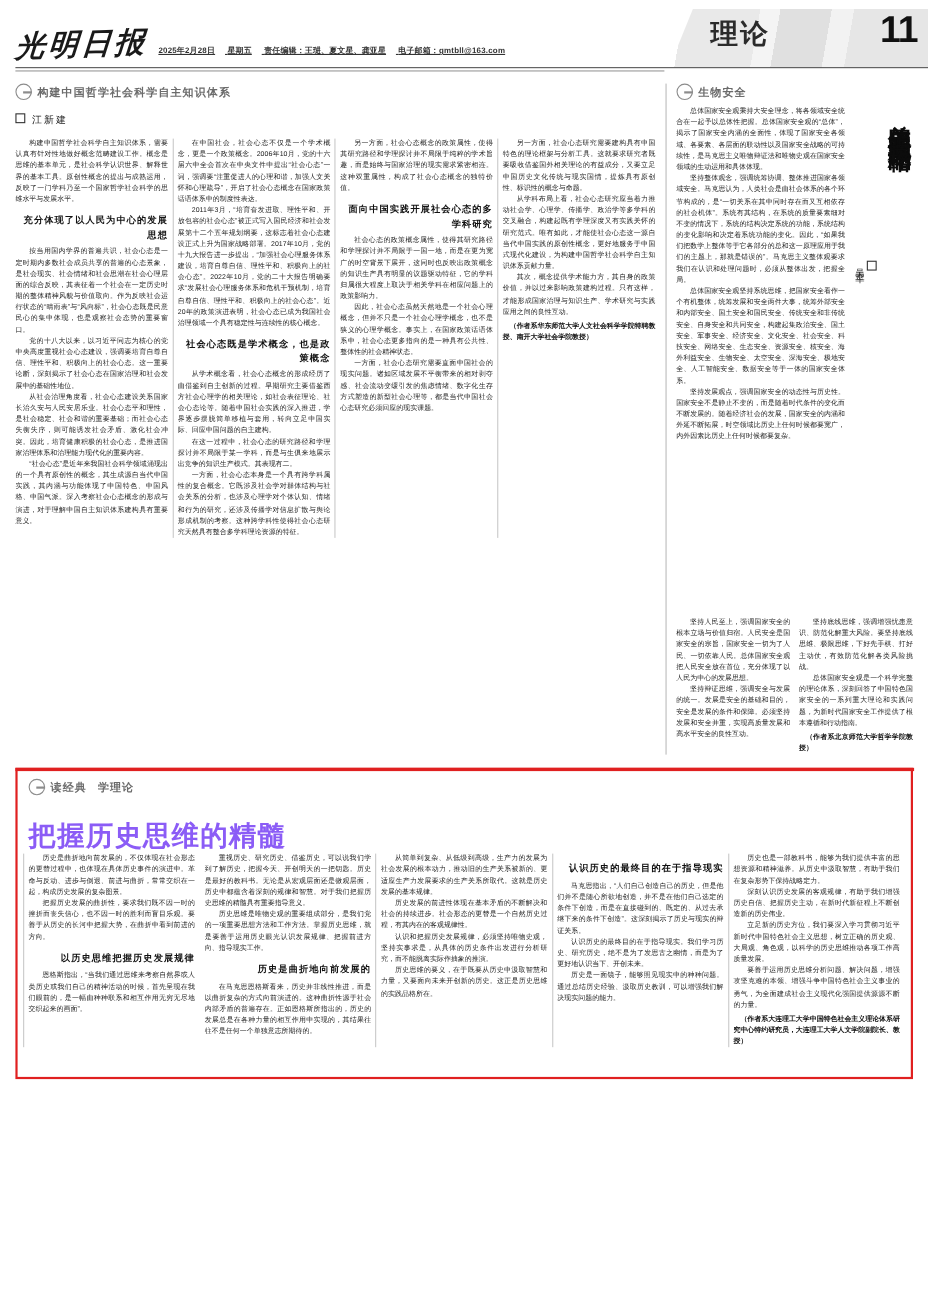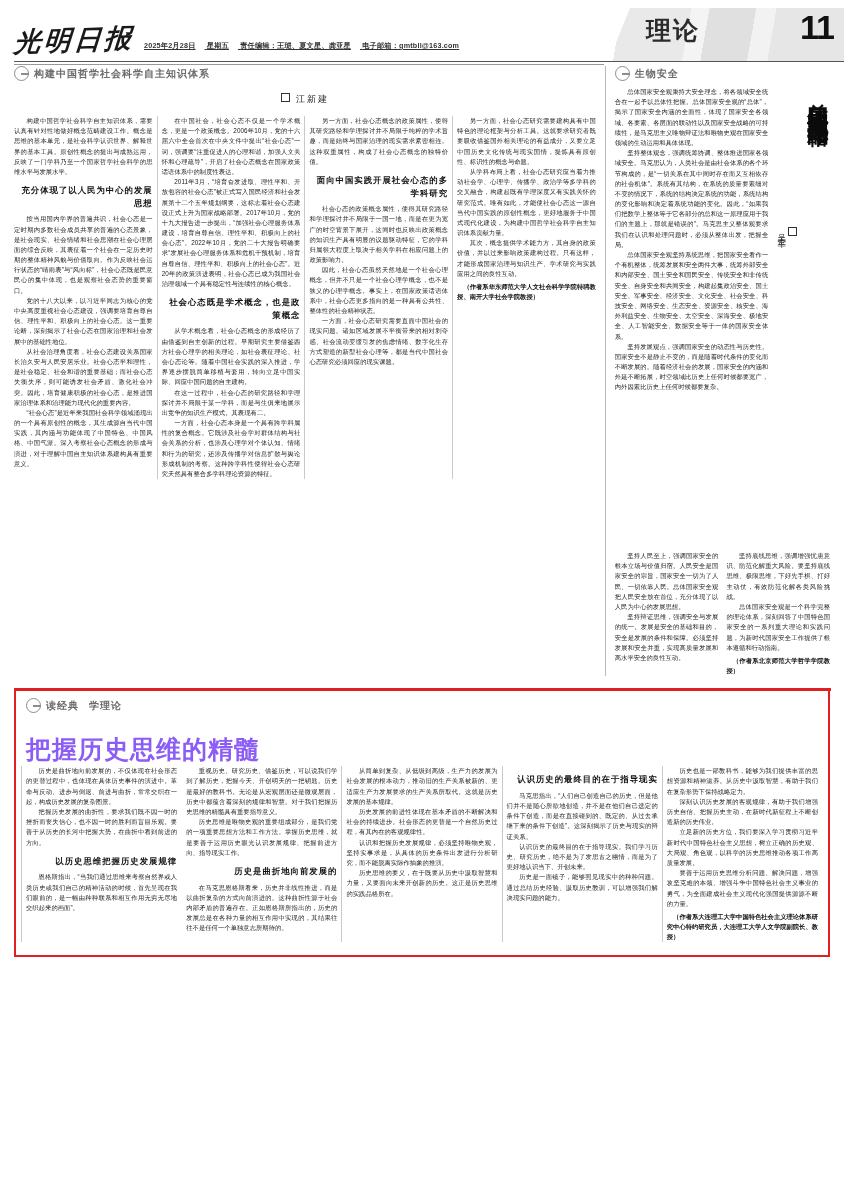--- a/index.html
+++ b/index.html
@@ -114,21 +114,21 @@
 
   
   .page {
     position: relative;
     padding: 0 14px;
     box-sizing: border-box;
   }
   .upper {
     display: flex;
     gap: 0;
-    margin-top: 4px;
+    margin-top: 14px;
   }
   .left-block { width: 600px; position: relative; }
   .vrule {
     width: 1px;
     background: #bbb;
     margin: 0 9px;
     align-self: stretch;
   }
   .right-block { width: 222px; position: relative; }
 
@@ -180,21 +180,20 @@
     color: #0c0c0c;
     font-family: "Liberation Serif", "DejaVu Serif", serif;
   }
   h1.headline .l2 { display: block; }
   .byline {
     font-size: 9px;
     color: #222;
     margin: 12px 0 10px 0;
     letter-spacing: 2px;
     font-family: Liberation Mono, monospace;
-    text-align: center;
   }
   .byline .sq {
     display: inline-block;
     width: 7px; height: 7px;
     border: 1px solid #333;
     margin-right: 6px;
     vertical-align: 0px;
   }
 
   
@@ -285,21 +284,21 @@
     gap: 8px;
     width: 100%;
   }
   .rcol { flex: 1 1 0; min-width: 0; }
 
   
   .boxed {
     position: relative;
     margin-top: 12px;
     border: 2.5px solid #e02020;
-    padding: 8px 10px 13px 10px;
+    padding: 8px 10px 27px 10px;
     box-sizing: border-box;
   }
   .boxed-top-rule {
     position: absolute;
     left: -2.5px; right: -2.5px; top: -2.5px;
     height: 3px;
     background: #e02020;
   }
   h1.headline2 {
     font-size: 25px;

